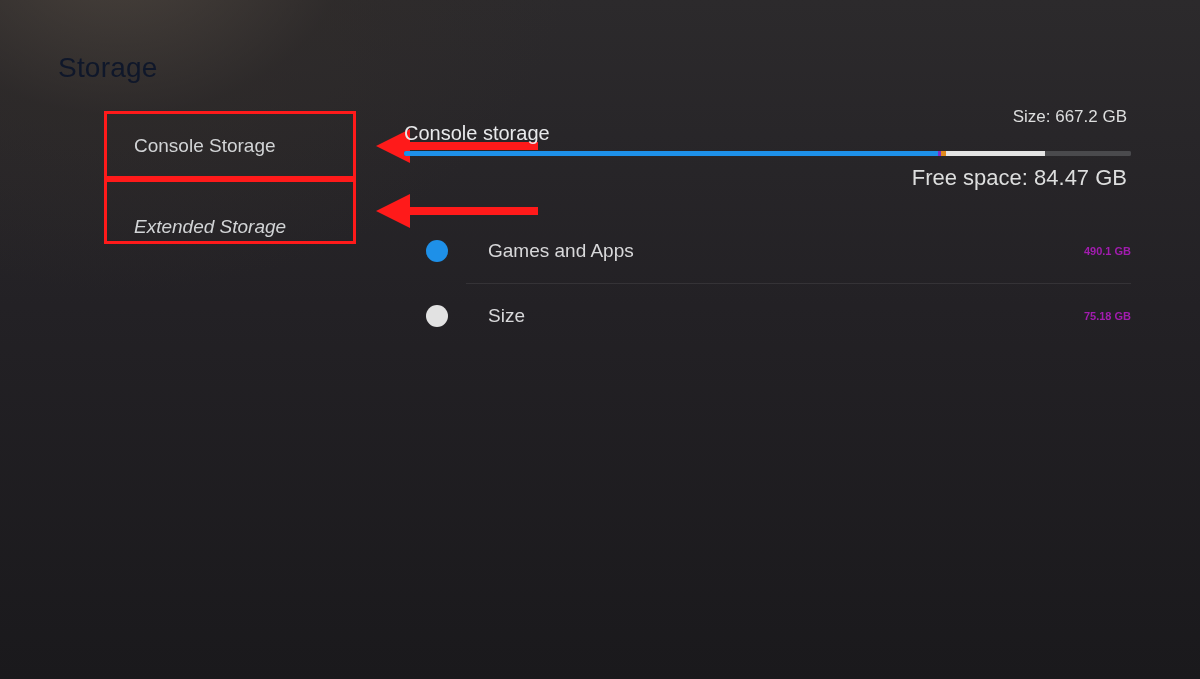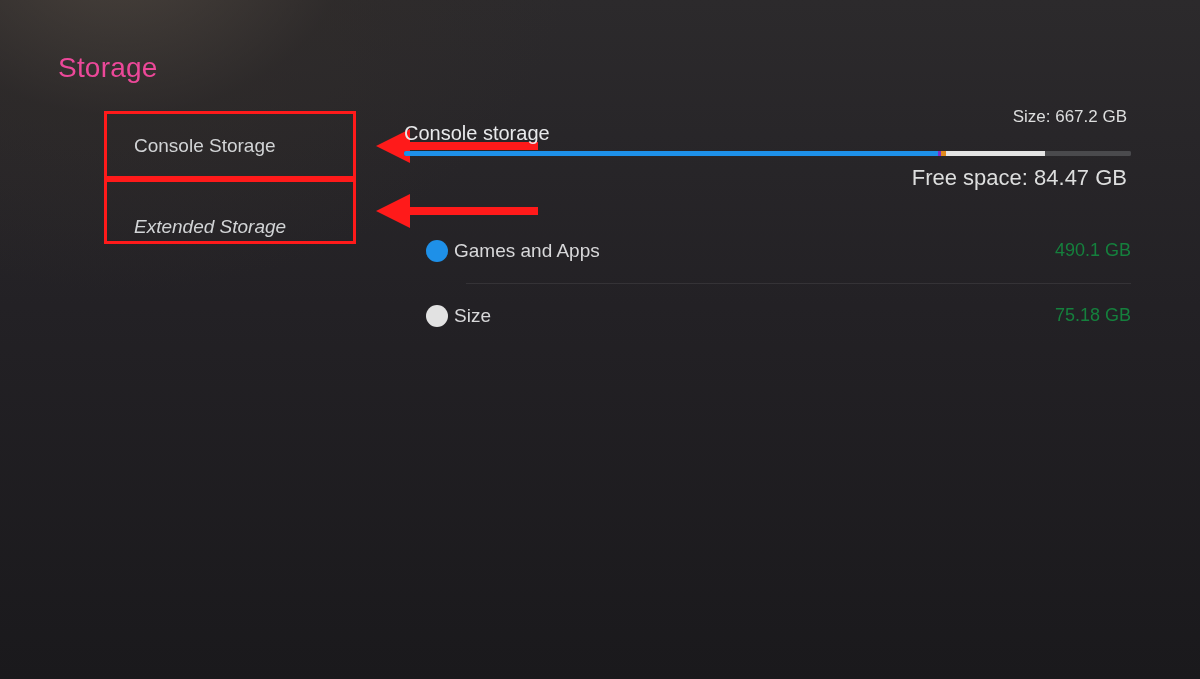--- a/index.html
+++ b/index.html
@@ -13,21 +13,21 @@
     color: #e6e6e8;
     border-radius: 18px;
     position: relative;
   }
   .page-title {
     position: absolute;
     left: 58px;
     top: 52px;
     font-size: 28px;
     font-weight: 300;
-    color: #ec4899;
+    color: #0f172a;
     letter-spacing: 0.2px;
     text-align: right;
   }
 
   
   .menu-item {
     position: absolute;
     left: 106px;
     width: 249px;
     height: 64px;
@@ -142,30 +142,30 @@
     width: 22px;
     height: 22px;
     border-radius: 50%;
     flex: 0 0 22px;
   }
   .dot-games { background: #1e90e8; }
   .dot-media { background: #7f2ec9; }
   .dot-saved { background: #e08a1f; }
   .dot-other { background: #e2e2e2; }
   .cat-label {
-    margin-left: 6px;
+    margin-left: 40px;
     font-size: 19px;
     color: #d8d8da;
     font-weight: 300;
   }
   .cat-value {
     margin-left: auto;
-    font-size: 18px;
-    color: #15803d;
-    font-weight: 400;
+    font-size: 11px;
+    color: #a21caf;
+    font-weight: 700;
   }
 </style>
 </head>
 <body>
 
 <div class="page-title">Storage</div>
 
 <div class="menu-item menu-console">Console Storage</div>
 <div class="menu-item menu-extended">Extended Storage</div>
 

